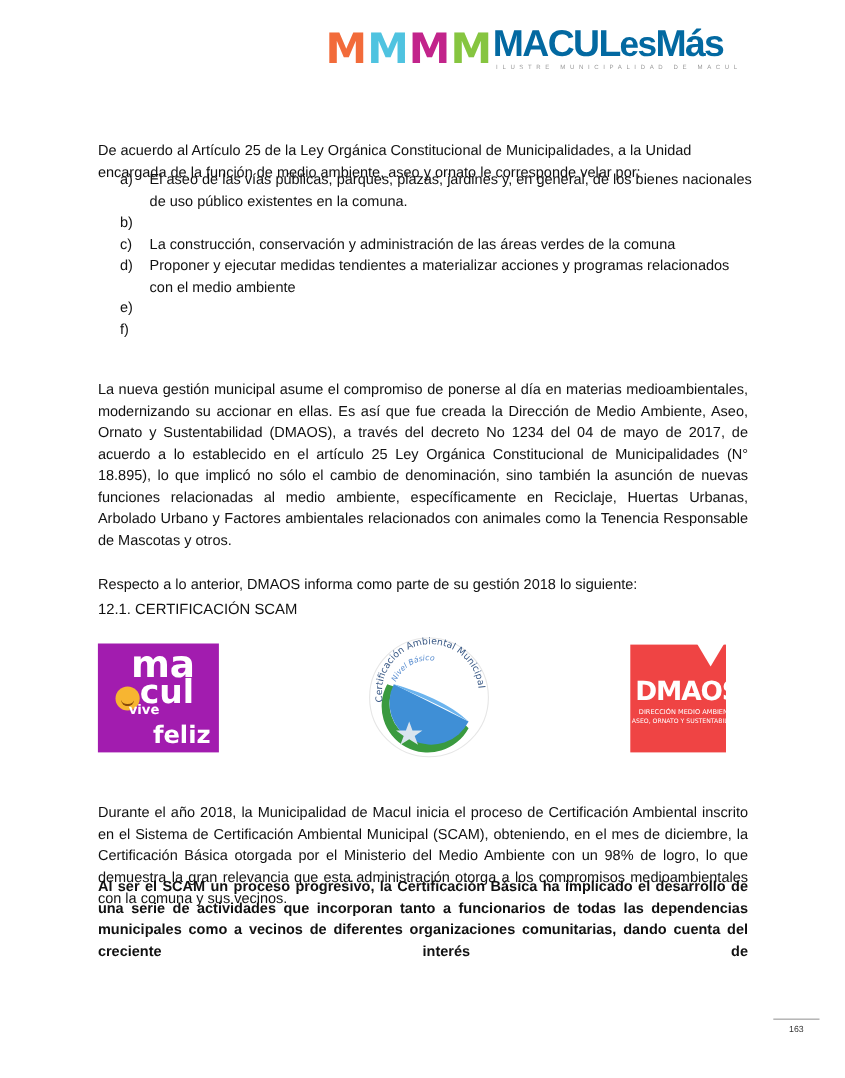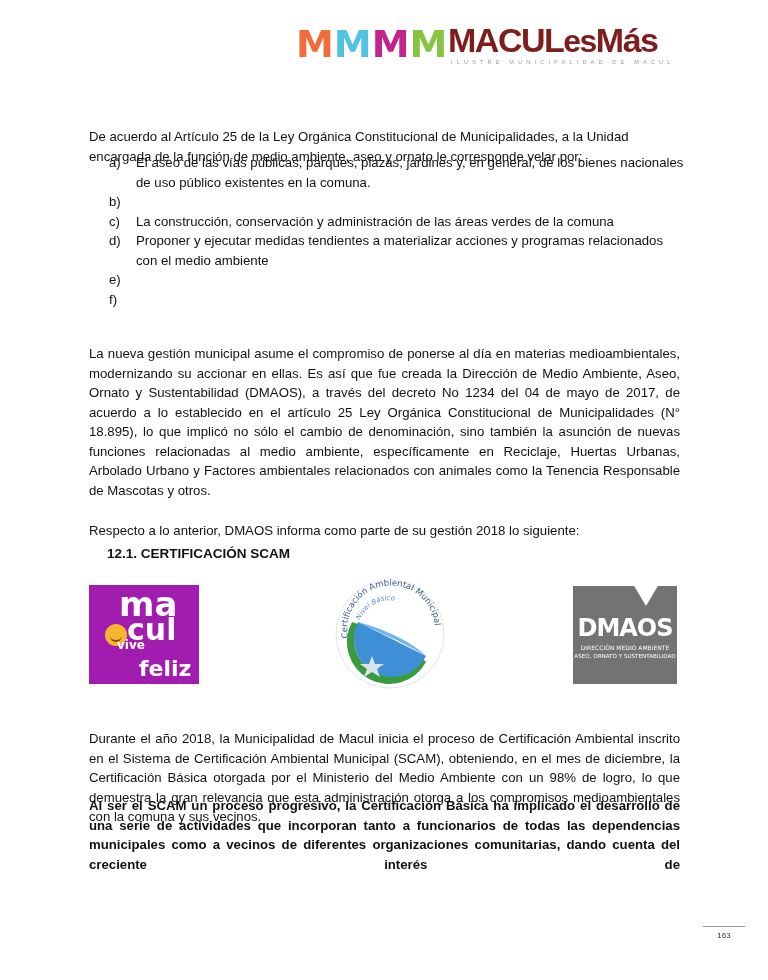--- a/index.html
+++ b/index.html
@@ -1,38 +1,38 @@
 <!DOCTYPE html>
 <html><head>
   <meta charset="utf-8">
   <style>
     html, body { margin: 0; padding: 0; background: #ffffff; }
     body { width: 768px; height: 980px; position: relative; overflow: hidden;
            font-family: "Liberation Sans", sans-serif; color: #111; }
     .header { position: absolute; left: 296px; top: 22px; width: 380px; height: 46px; }
     .mmmm { position: absolute; left: 0; top: 3px; display: flex; gap: 2px; }
     .mmmm span { font-family: "DejaVu Sans", sans-serif; font-weight: bold; font-size: 38px; line-height: 38px; letter-spacing: -2px; }
-    .brand { position: absolute; left: 152px; top: 0px; font-family: "Liberation Sans", sans-serif; font-weight: bold; font-size: 34px; color: #7f1d1d; letter-spacing: -1.5px; line-height: 36px; white-space: nowrap; }
+    .brand { position: absolute; left: 152px; top: 0px; font-family: "Liberation Sans", sans-serif; font-weight: bold; font-size: 34px; color: #0369a1; letter-spacing: -1.5px; line-height: 36px; white-space: nowrap; }
     .brand .es { font-size: 32px; }
     .subtitle { position: absolute; left: 155px; top: 37px; font-size: 5.5px; color: #9a9a9a; letter-spacing: 4.2px; white-space: nowrap; }
 
     .content { position: absolute; left: 89px; width: 591px; font-size: 13.2px; line-height: 19.5px; margin-top: 24px; }
     p { margin: 0; }
     .justify { text-align: justify; }
     .list { position: absolute; left: 109px; width: 575px; font-size: 13.2px; line-height: 19.5px; }
     .li { display: flex; }
     .li .mark { width: 27px; flex: none; }
-    .heading { position: absolute; left: 89px; top: 546px; font-weight: bold; font-size: 13.5px; margin-left: 18px; }
+    .heading { position: absolute; left: 89px; top: 546px; font-weight: normal; font-size: 13.5px; }
 
     .logo-macul { position: absolute; left: 89px; top: 585px; width: 110px; height: 99px; background: #a21caf; }
     .logo-macul .t { position: absolute; color: #fff; font-weight: bold; font-family: "DejaVu Sans", sans-serif; }
     .smile { position: absolute; left: 16px; top: 39px; width: 22px; height: 22px; border-radius: 50%; background: #f7b531; }
     .smile:after { content: ""; position: absolute; left: 5px; top: 10px; width: 12px; height: 6px; border-bottom: 2px solid #8a4b0a; border-radius: 0 0 8px 8px; }
     .seal { position: absolute; left: 330px; top: 576px; width: 120px; height: 115px; }
-    .logo-dmaos { position: absolute; left: 573px; top: 586px; width: 104px; height: 98px; background: #737373; }
+    .logo-dmaos { position: absolute; left: 573px; top: 586px; width: 87px; height: 98px; background: #ef4444; }
     .logo-dmaos .notch { position: absolute; left: 60px; top: -2px; width: 0; height: 0; border-left: 13px solid transparent; border-right: 13px solid transparent; border-top: 22px solid #fff; }
     .logo-dmaos .d { position: absolute; left: 0; width: 104px; text-align: center; color: #fff; font-family: "DejaVu Sans", sans-serif; }
 
     .footer-rule { position: absolute; left: 703px; top: 926px; width: 42px; height: 1px; background: #999; }
     .page-num { position: absolute; left: 700px; top: 931px; width: 48px; text-align: center; font-size: 8px; color: #333; }
   </style>
 </head>
 <body>
 
 <div class="header">

